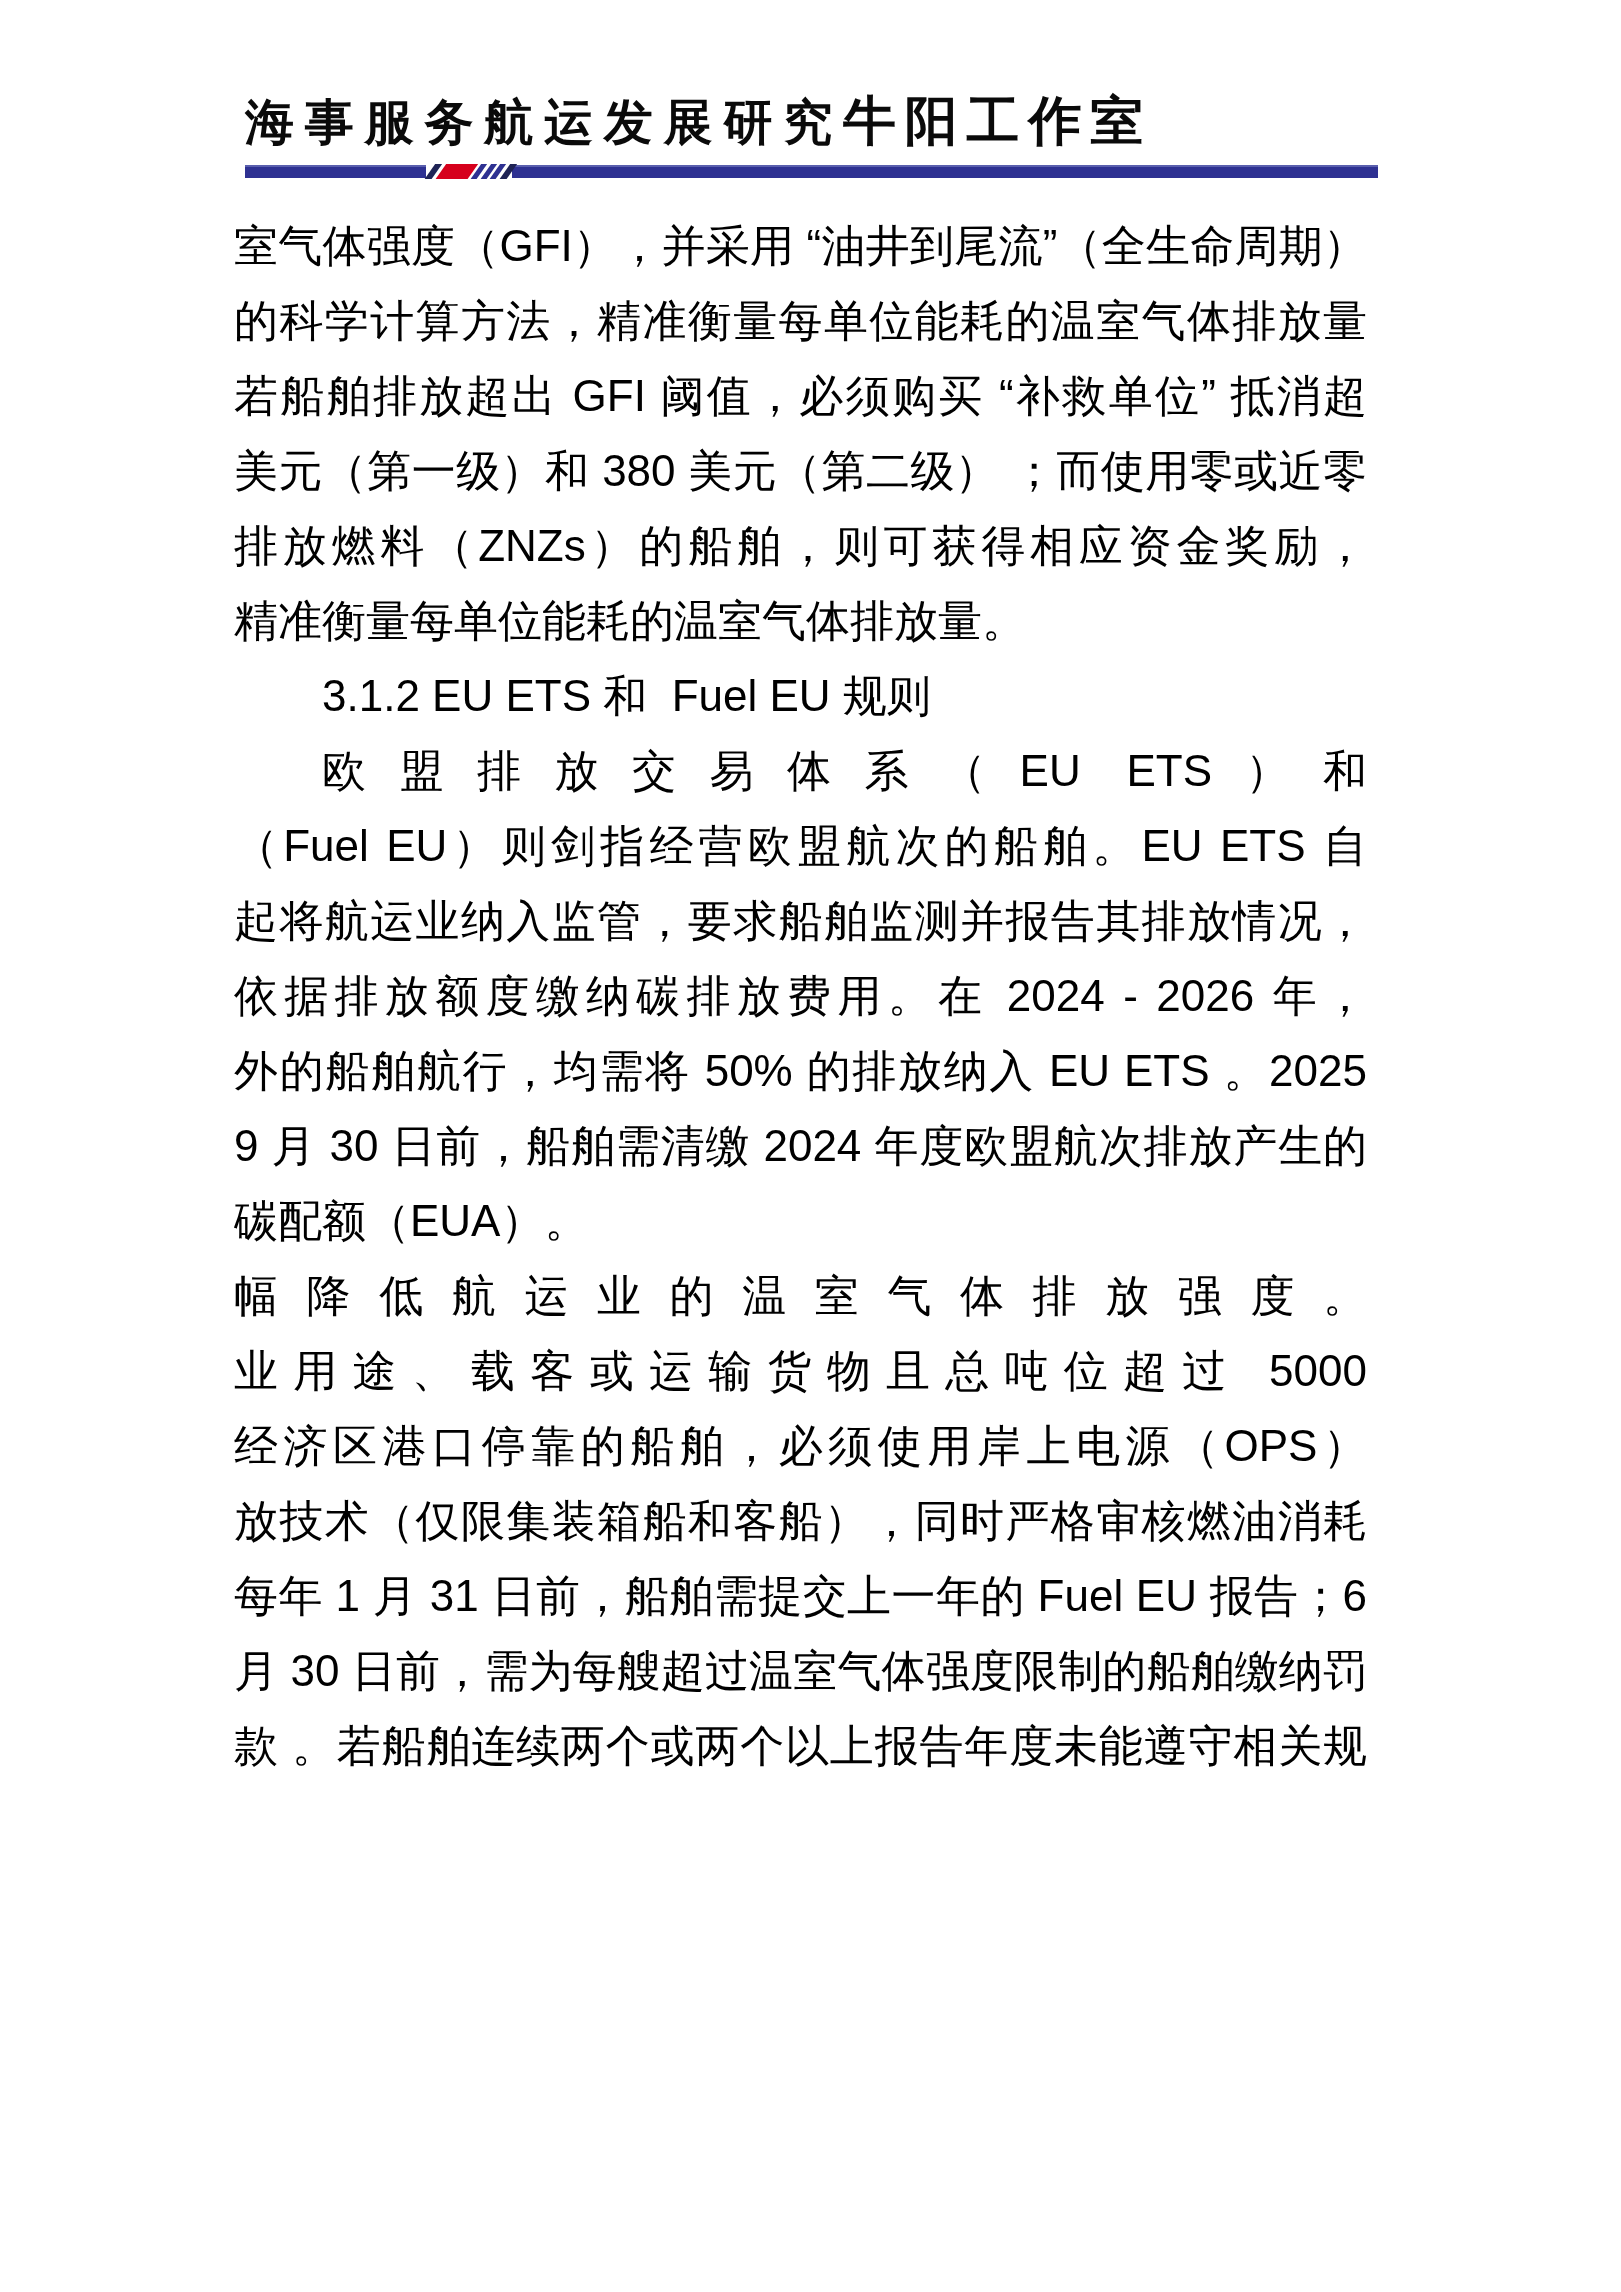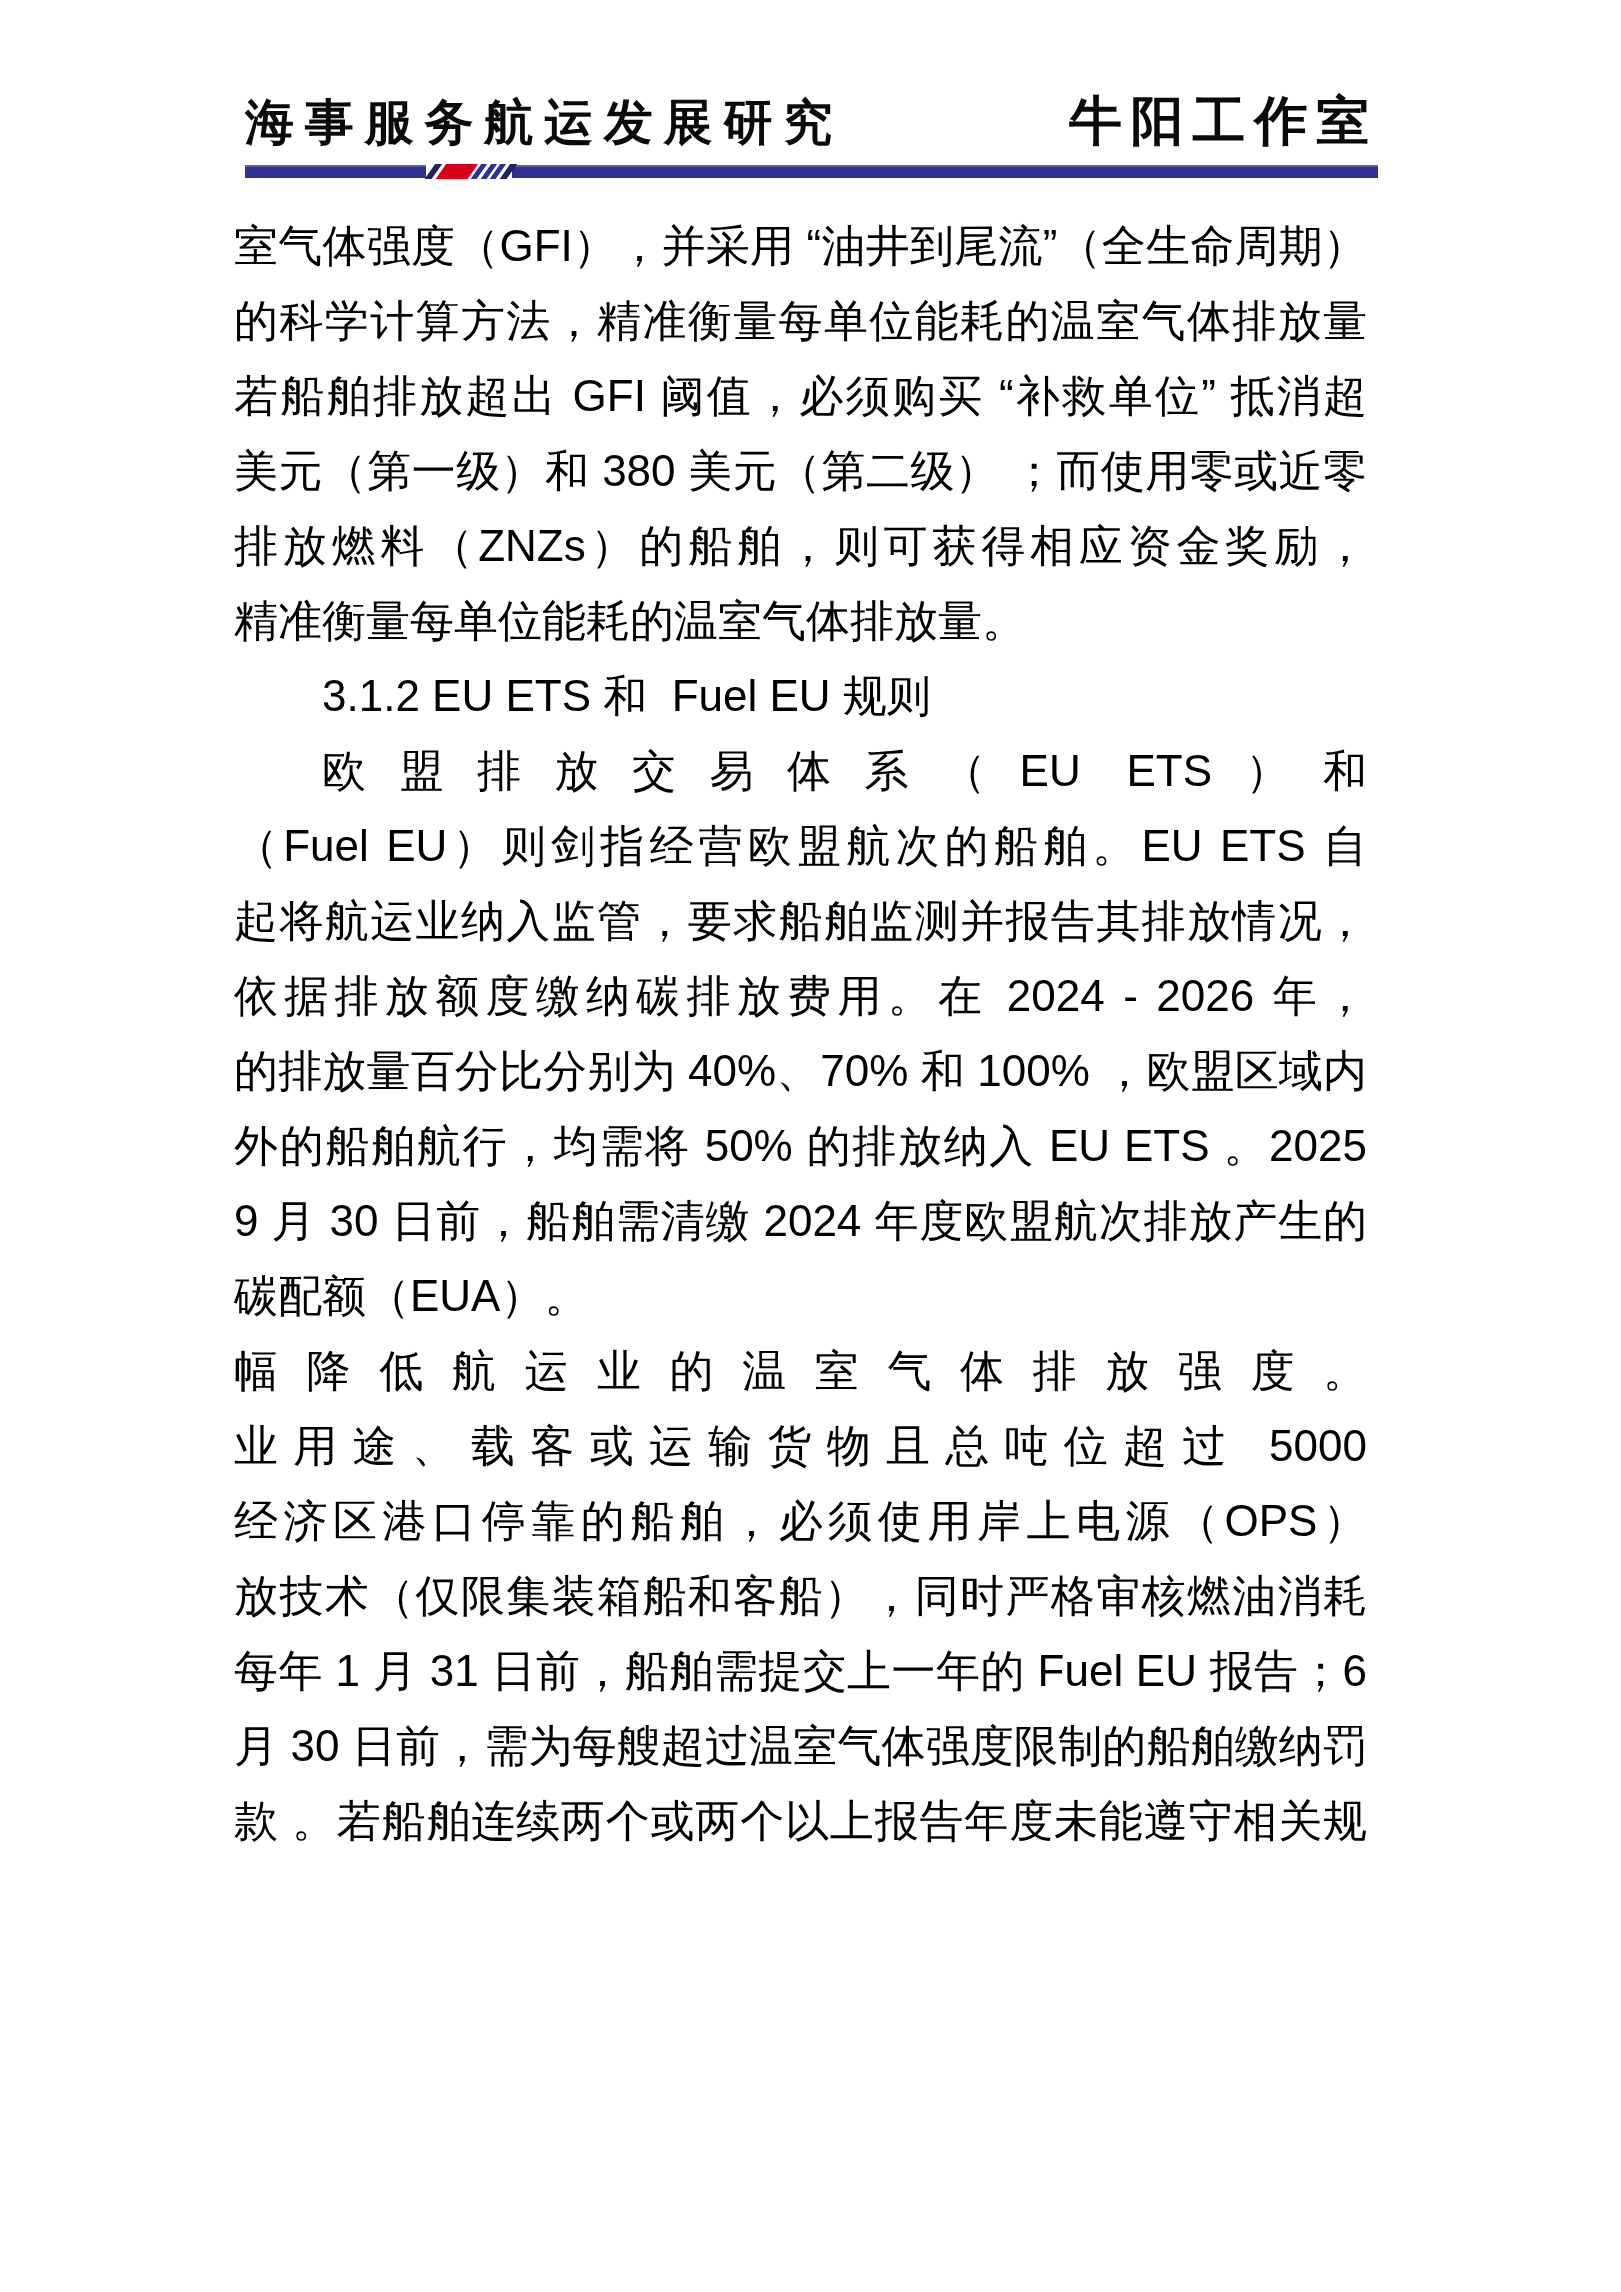--- a/index.html
+++ b/index.html
@@ -10,21 +10,21 @@
     overflow: hidden;
     font-family: "Liberation Serif", serif;
     color: #000;
   }
   .page { position: absolute; inset: 0; }
 
   
   .header {
     position: absolute;
     left: 245px; top: 86px; width: 1133px;
-    display: flex; justify-content: space-between; align-items: baseline;
+    display: flex; align-items: baseline;
     font-family: "Liberation Sans", sans-serif;
     font-weight: bold; color: #0a0a0a;
   }
   .header .left-title  { font-size: 49px; letter-spacing: 10.8px; white-space: nowrap; }
   .header .right-title { font-size: 53px; letter-spacing: 8.8px;  white-space: nowrap; }
 
   
   .divider {
     position: absolute;
     left: 245px; top: 165px; width: 1133px; height: 12.7px;
@@ -100,21 +100,20 @@
     <div class="line fill">的科学计算方法，精准衡量每单位能耗的温室气体排放量 。</div>
     <div class="line fill">若船舶排放超出 GFI 阈值，必须购买 “补救单位” 抵消超</div>
     <div class="line fill">美元（第一级）和 380 美元（第二级） ；而使用零或近零</div>
     <div class="line fill">排放燃料（ZNZs）的船舶，则可获得相应资金奖励，以此激</div>
     <div class="line end">精准衡量每单位能耗的温室气体排放量。</div>
     <div class="line end indent">3.1.2 EU ETS 和  Fuel EU 规则</div>
     <div class="line fill indent">欧盟排放交易体系（EU ETS）和《欧盟海运燃料条例》</div>
     <div class="line fill">（Fuel EU）则剑指经营欧盟航次的船舶。EU ETS 自 2025 年</div>
     <div class="line fill">起将航运业纳入监管，要求船舶监测并报告其排放情况，并</div>
     <div class="line fill">依据排放额度缴纳碳排放费用。在 2024 - 2026 年，需支付</div>
-    <div class="line fill">的排放量百分比分别为 40%、70% 和 100% ，欧盟区域内</div>
     <div class="line fill">外的船舶航行，均需将 50% 的排放纳入 EU ETS 。2025 年</div>
     <div class="line fill">9 月 30 日前，船舶需清缴 2024 年度欧盟航次排放产生的</div>
     <div class="line end">碳配额（EUA）。</div>
     <div class="line fill">幅降低航运业的温室气体排放强度。该条例要求所有用于商</div>
     <div class="line fill">业用途、载客或运输货物且总吨位超过 5000 总吨并在欧盟</div>
     <div class="line fill">经济区港口停靠的船舶，必须使用岸上电源（OPS）或零排</div>
     <div class="line fill">放技术（仅限集装箱船和客船），同时严格审核燃油消耗 。</div>
     <div class="line fill">每年 1 月 31 日前，船舶需提交上一年的 Fuel EU 报告；6</div>
     <div class="line fill">月 30 日前，需为每艘超过温室气体强度限制的船舶缴纳罚</div>
     <div class="line fill">款 。若船舶连续两个或两个以上报告年度未能遵守相关规</div>

